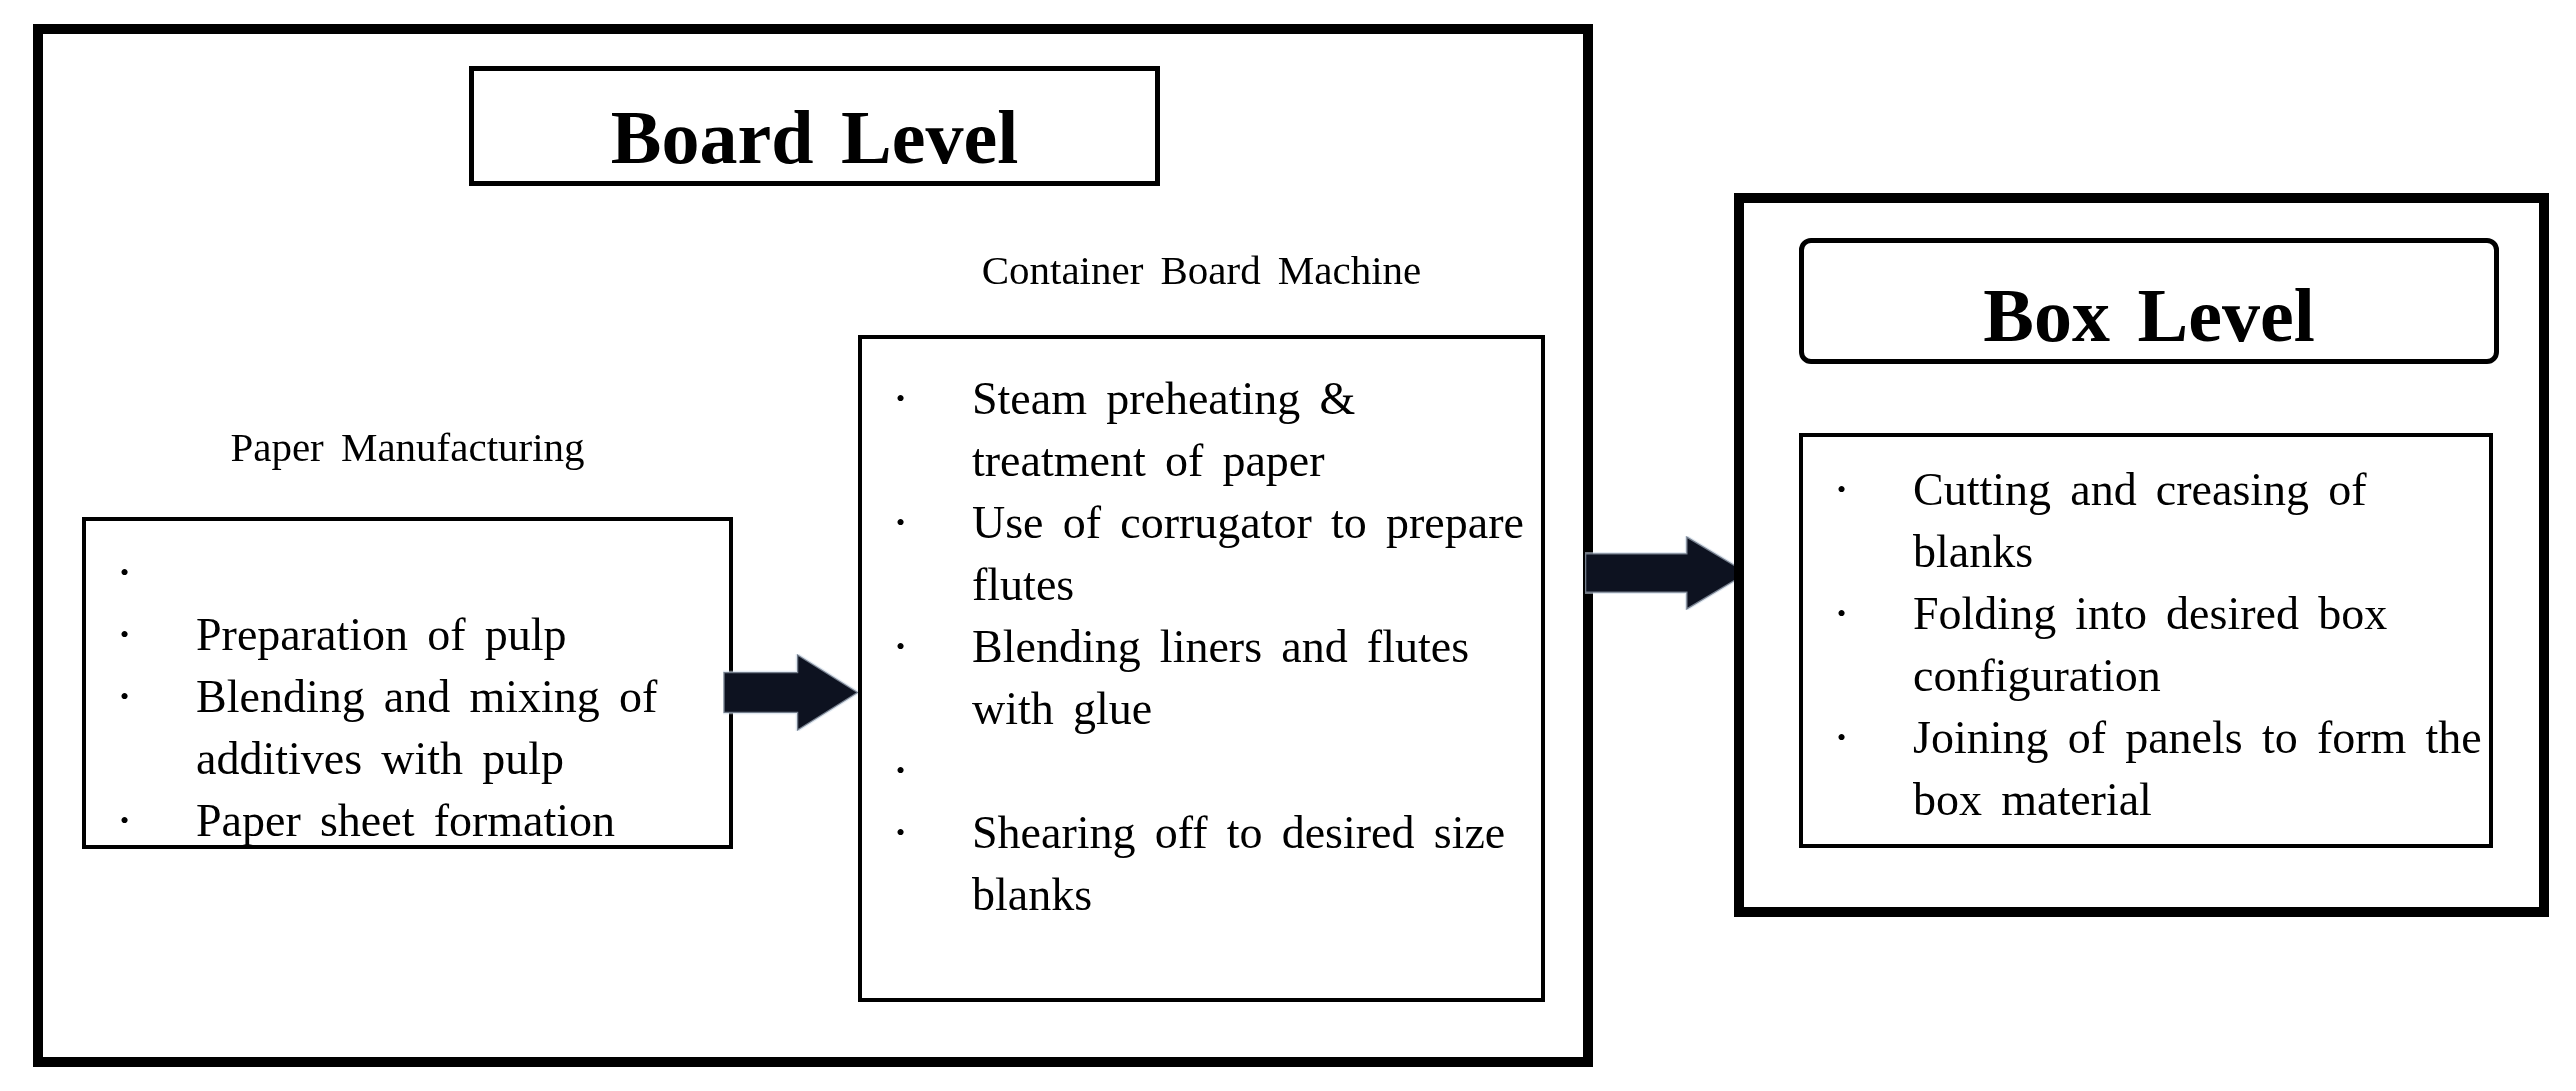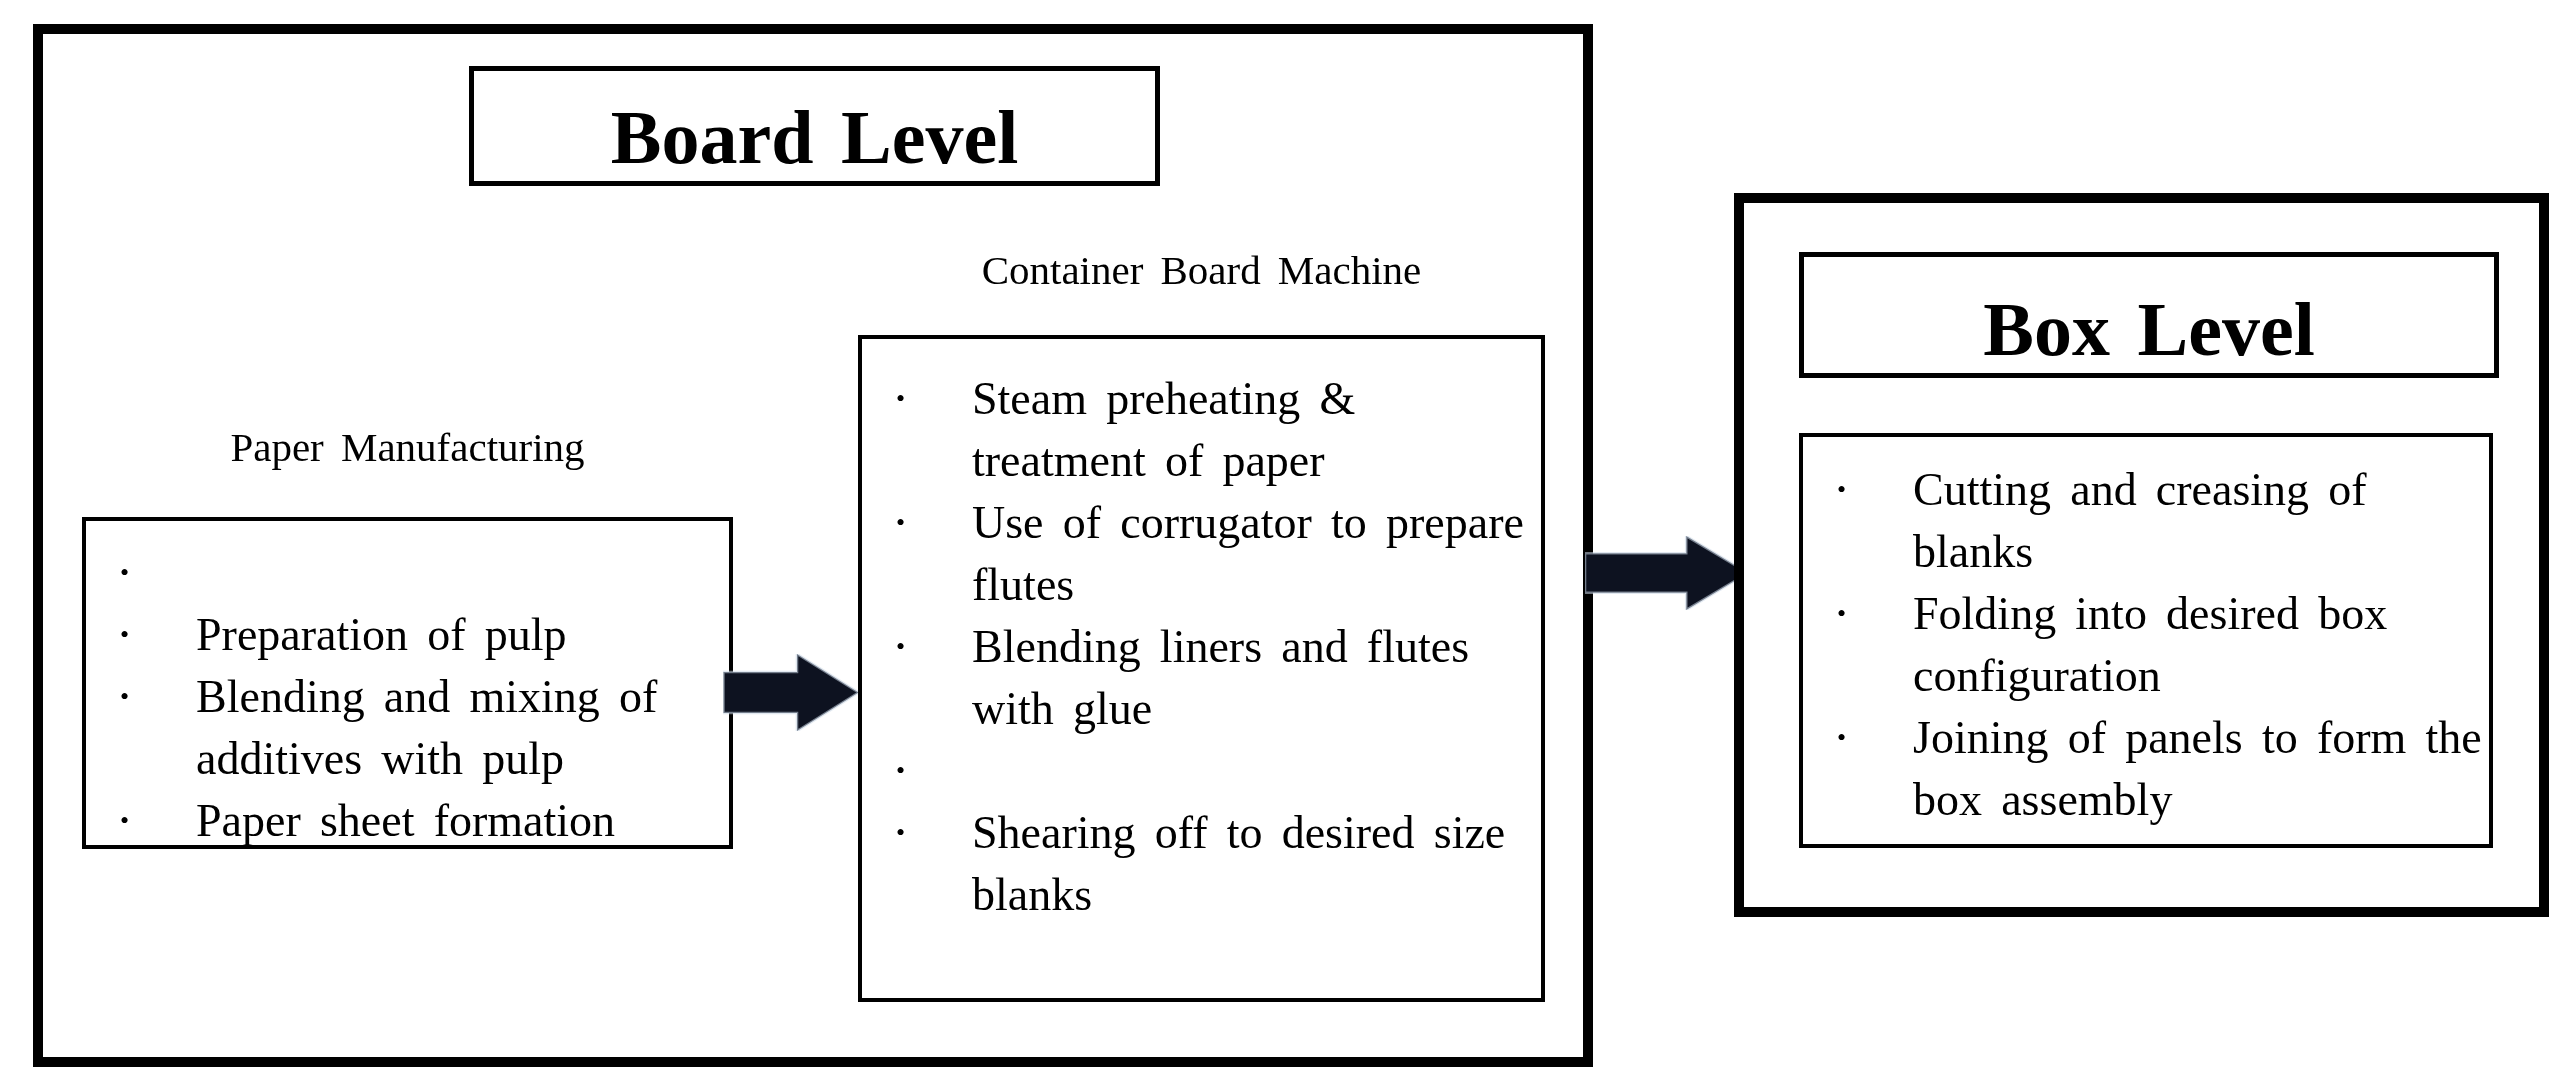--- a/index.html
+++ b/index.html
@@ -28,21 +28,21 @@
 
   
   .title-box {
     border: 5.2px solid #000000;
     background: #ffffff;
     display: flex;
     align-items: flex-end;
     justify-content: center;
   }
   .board-title-box { left: 469px; top: 66px; width: 691px; height: 120px; }
-  .boxlvl-title-box { left: 1799px; top: 252px; width: 700px; height: 126px; }
+  .boxlvl-title-box { left: 1799px; top: 238px; width: 700px; height: 126px; border-radius: 12px; }
   .title-text {
     font-size: 76px;
     font-weight: bold;
     letter-spacing: 0px;
     word-spacing: 8.6px;
     white-space: nowrap;
   }
 
   
   .sub-heading {
@@ -173,19 +173,19 @@
 blanks</div>
         </div>
         <div class="bullet-row">
           <span class="bullet-dot">•</span>
           <div class="bullet-text">Folding into desired box
 configuration</div>
         </div>
         <div class="bullet-row">
           <span class="bullet-dot">•</span>
           <div class="bullet-text">Joining of panels to form the
-box assembly</div>
+box material</div>
         </div>
       </div>
   </div>
 
 </div>
 
 
 </body></html>

